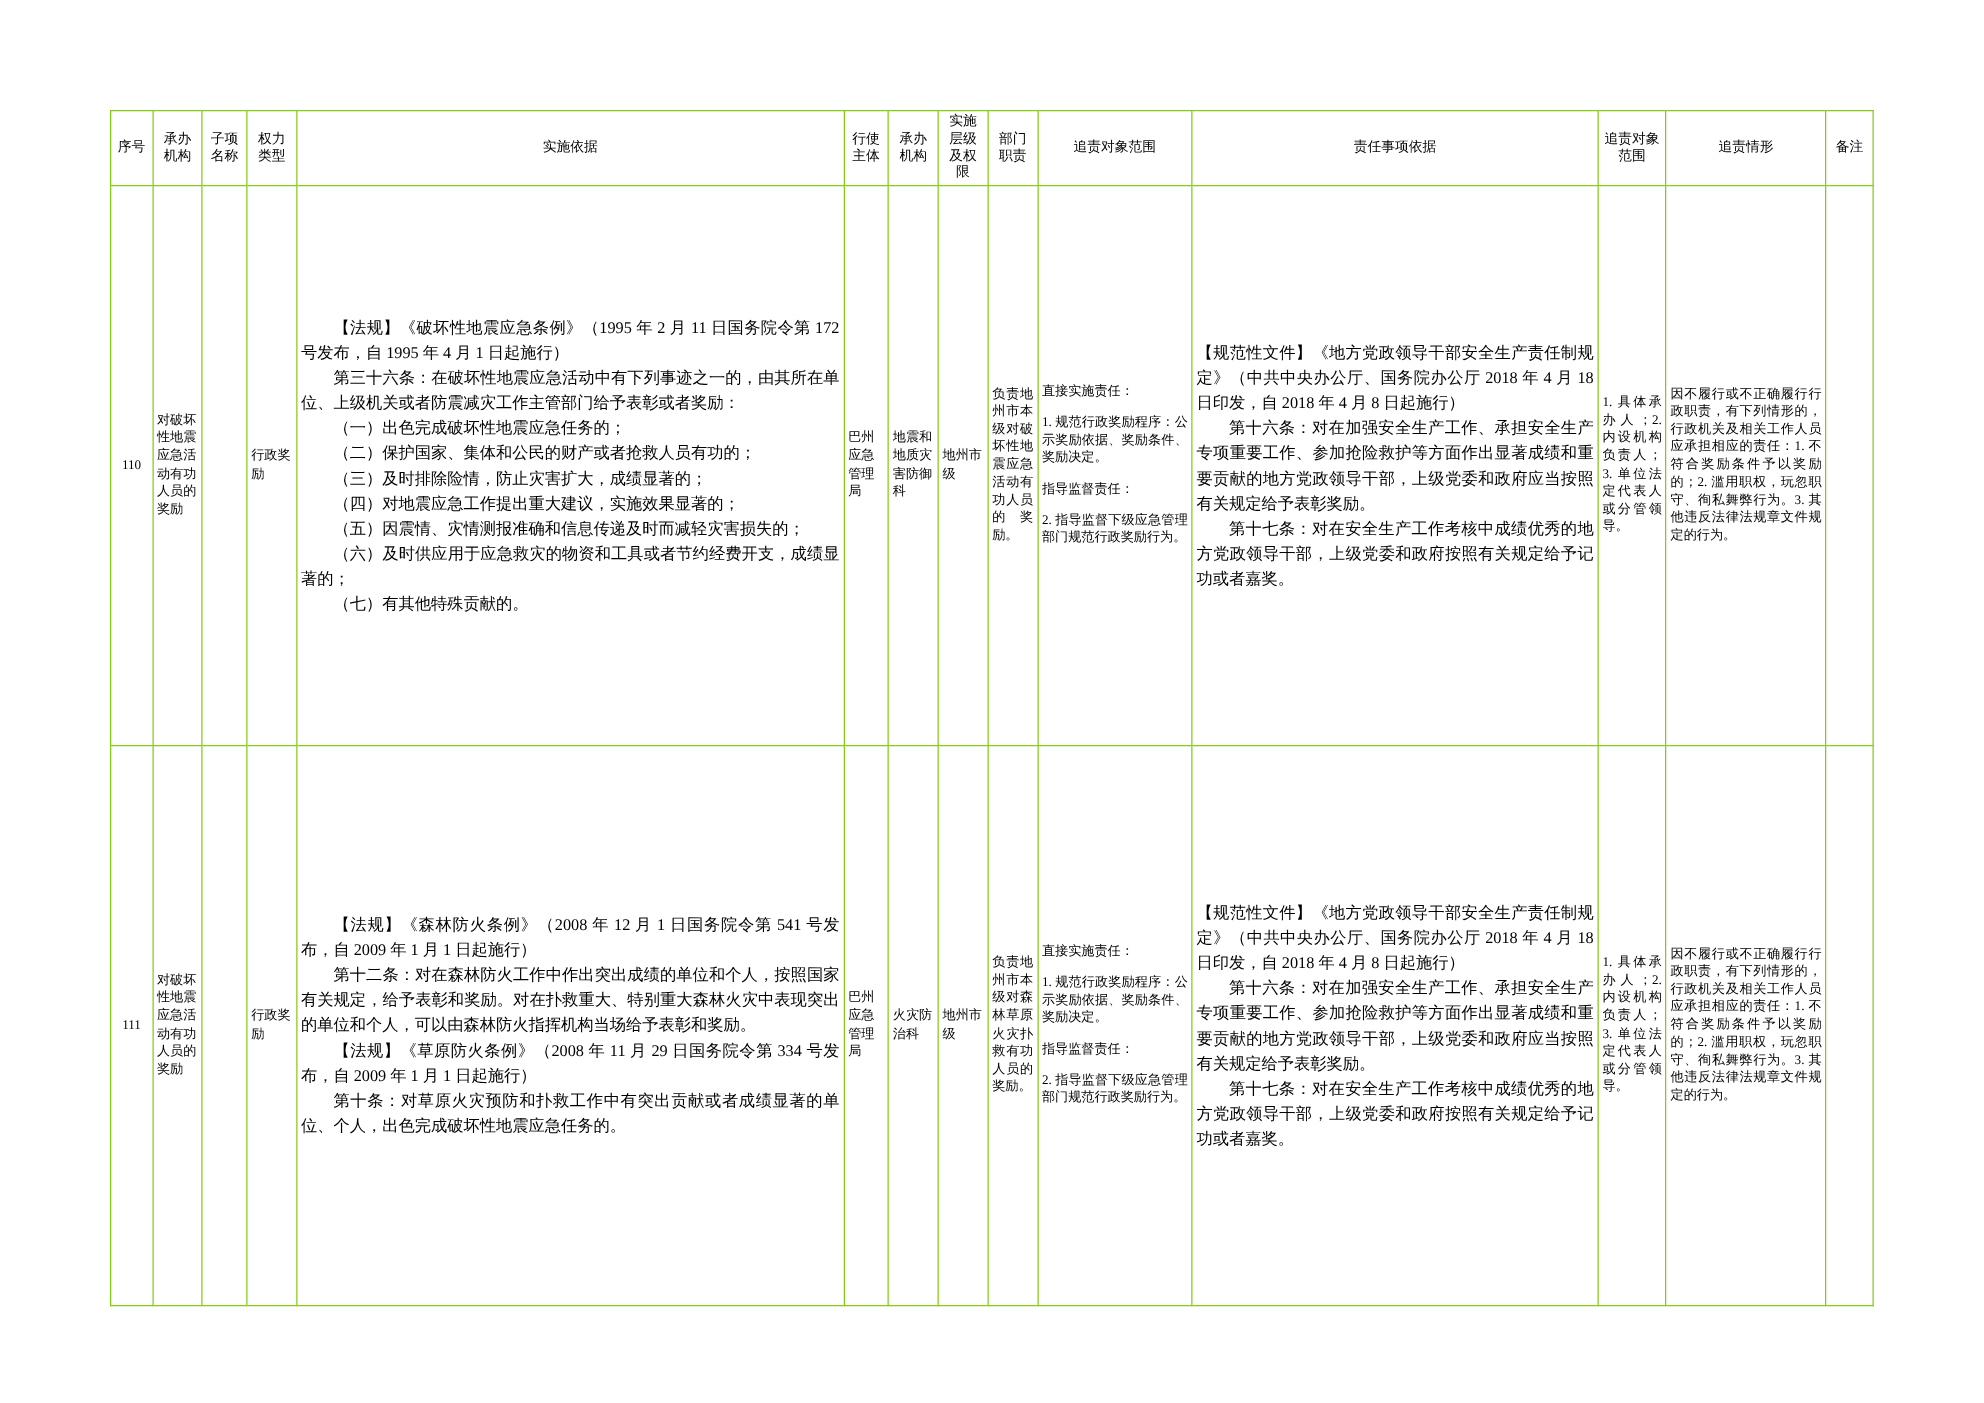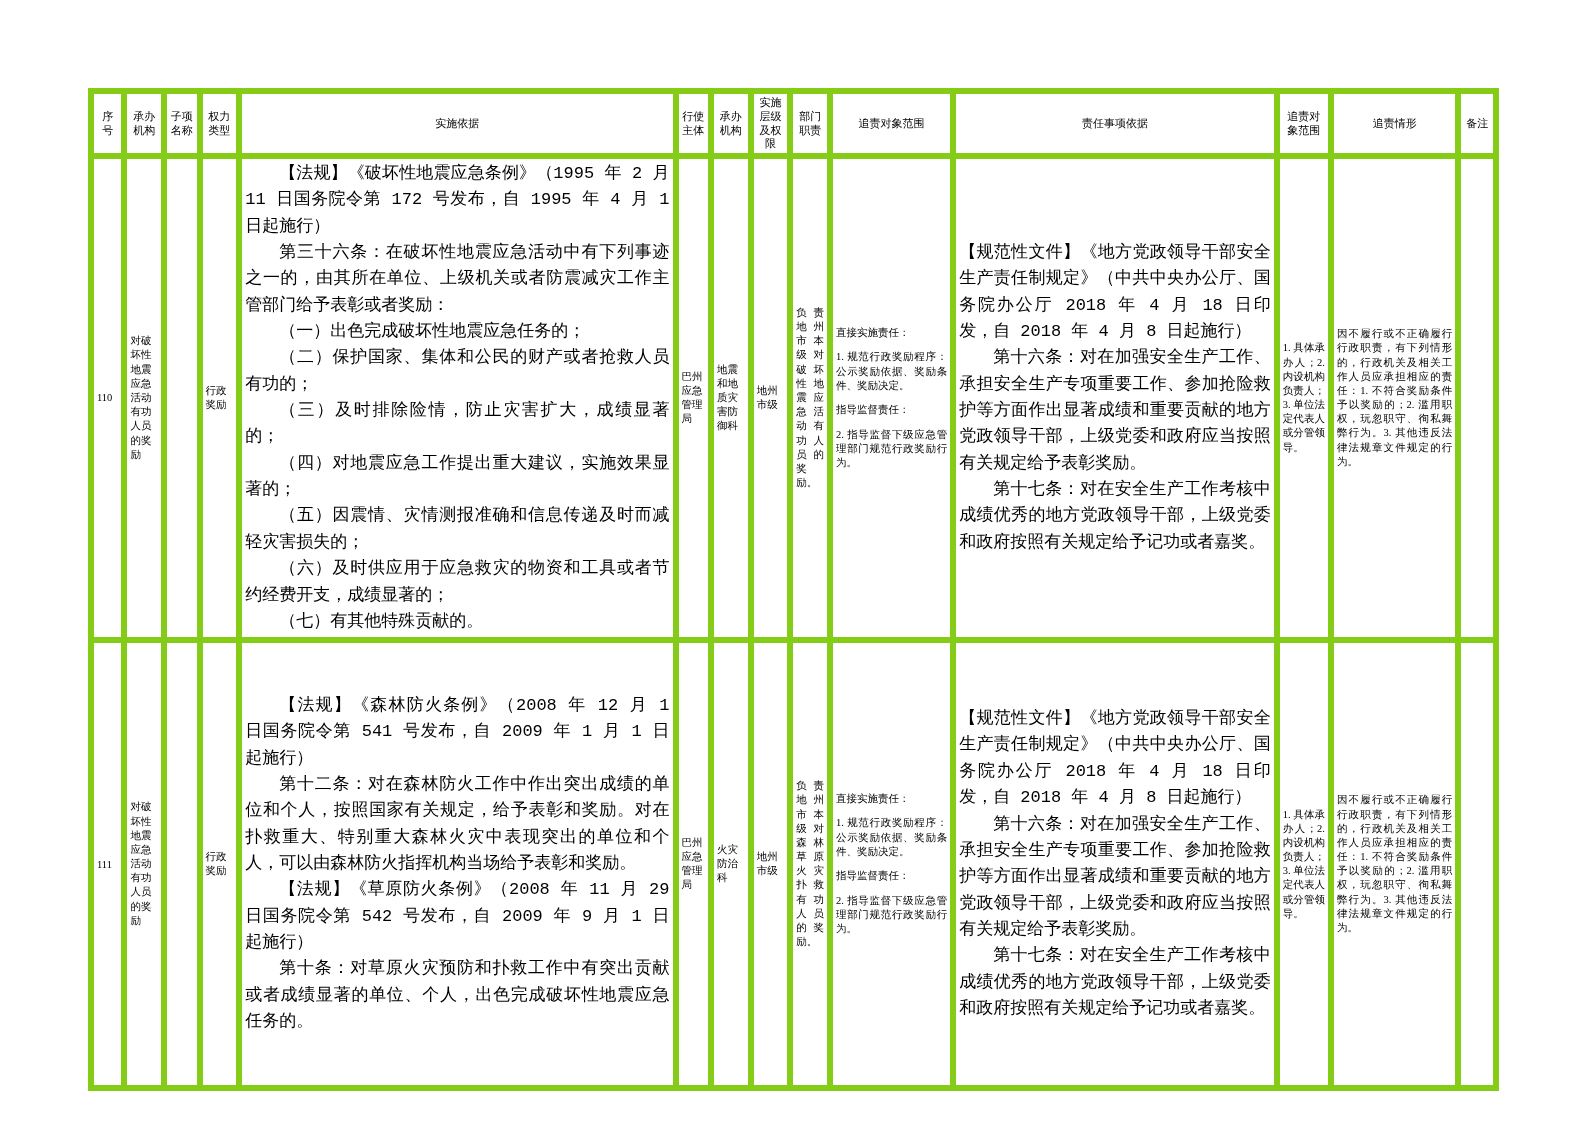--- a/index.html
+++ b/index.html
@@ -23,21 +23,21 @@
   }
   table.doc-table {
     border-collapse: collapse;
     table-layout: fixed;
     width: 1411px;
     font-size: 10.5px;
     line-height: 1.45;
   }
   table.doc-table th,
   table.doc-table td {
-    border: 6px solid #84cc16;
+    border: 1px solid #84cc16;
     vertical-align: middle;
     padding: 2px 3px;
     box-sizing: border-box;
   }
   thead th {
     font-weight: normal;
     text-align: center;
     font-size: 11px;
     line-height: 1.25;
     padding: 5px 2px;
@@ -51,36 +51,36 @@
   .c-subject { width: 34px; }
   .c-org     { width: 38px; }
   .c-level   { width: 38px; }
   .c-duty    { width: 38px; }
   .c-content { width: 118px; }
   .c-resbas  { width: 310px; }
   .c-target  { width: 52px; }
   .c-case    { width: 122px; }
   .c-remark  { width: 36px; }
   .cell-center {
+    text-align: center;
   }
   .narrow-wrap {
     text-align: justify;
     text-justify: inter-ideograph;
     word-break: break-all;
     line-height: 1.35;
     font-size: 10.5px;
   }
   .body-text {
     text-align: justify;
     text-justify: inter-ideograph;
     word-break: break-all;
     line-height: 1.55;
-    font-size: 17px;
+    font-size: 13px;
     padding: 2px 4px;
-    font-family: Liberation Mono, monospace;
   }
   .body-text p {
     margin: 0;
   }
   .indent2 { text-indent: 2em; }
   .tall-row td { height: 448px; }
   .nowrap-narrow {
     word-break: break-all;
     text-align: left;
     line-height: 1.35;
@@ -164,21 +164,21 @@
       </tr>
 
       <tr class="tall-row">
         <td class="cell-center">111</td>
         <td class="cell-center nowrap-narrow">对破坏性地震应急活动有功人员的奖励</td>
         <td class="cell-center"></td>
         <td class="cell-center nowrap-narrow">行政奖励</td>
         <td class="body-text">
           <p class="indent2">【法规】《森林防火条例》（2008 年 12 月 1 日国务院令第 541 号发布，自 2009 年 1 月 1 日起施行）</p>
           <p class="indent2">第十二条：对在森林防火工作中作出突出成绩的单位和个人，按照国家有关规定，给予表彰和奖励。对在扑救重大、特别重大森林火灾中表现突出的单位和个人，可以由森林防火指挥机构当场给予表彰和奖励。</p>
-          <p class="indent2">【法规】《草原防火条例》（2008 年 11 月 29 日国务院令第 542 号发布，自 2009 年 9 月 1 日起施行）</p>
+          <p class="indent2">【法规】《草原防火条例》（2008 年 11 月 29 日国务院令第 334 号发布，自 2009 年 1 月 1 日起施行）</p>
           <p class="indent2">第十条：对草原火灾预防和扑救工作中有突出贡献或者成绩显著的单位、个人，出色完成破坏性地震应急任务的。</p>
         </td>
         <td class="cell-center nowrap-narrow">巴州应急管理局</td>
         <td class="cell-center nowrap-narrow">火灾防治科</td>
         <td class="cell-center nowrap-narrow">地州市级</td>
         <td class="narrow-wrap">负责地州市本级对森林草原火灾扑救有功人员的奖励。</td>
         <td class="narrow-wrap">
           <p>直接实施责任：</p>
           <p>1. 规范行政奖励程序：公示奖励依据、奖励条件、奖励决定。</p>
           <p>指导监督责任：</p>

